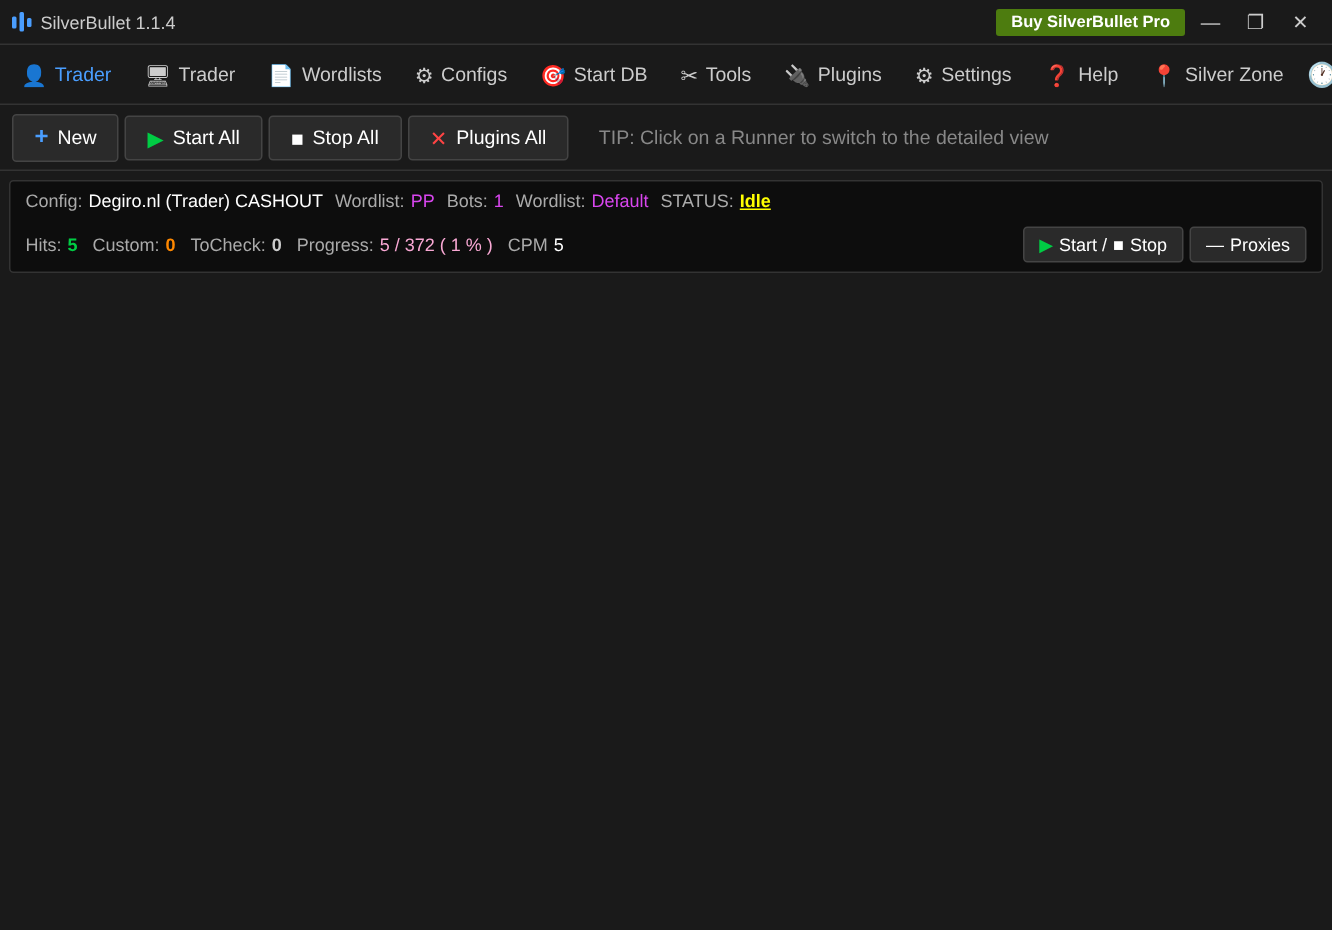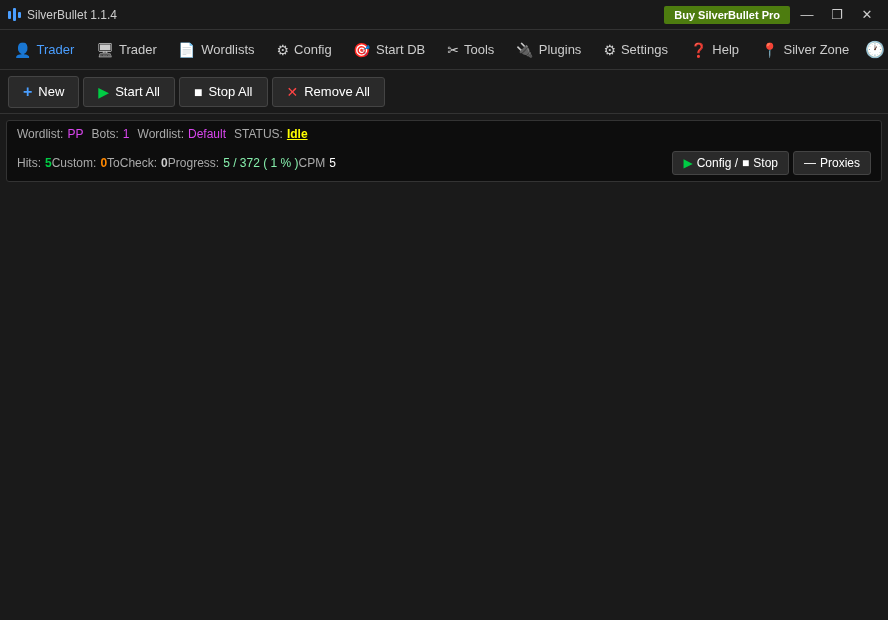--- a/index.html
+++ b/index.html
@@ -180,25 +180,26 @@
     .field-value {
       color: #d946ef;
       font-size: 12px;
     }
     .field-value.config { color: #ffffff; }
     .status-idle { color: #ffff00; font-weight: bold; font-size: 12px; text-decoration: underline; }
     .runner-bottom {
       display: flex;
       align-items: center;
       padding: 4px 10px 6px 10px;
+      gap: 10px;
     }
     .hits-val { color: #00cc44; font-size: 12px; font-weight: bold; }
     .custom-val { color: #ff8800; font-size: 12px; font-weight: bold; }
     .tocheck-val { color: #cccccc; font-size: 12px; font-weight: bold; }
-    .progress-val { color: #86efac; font-size: 12px; }
+    .progress-val { color: #f9a8d4; font-size: 12px; }
     .cpm-val { color: #ffffff; font-size: 12px; }
 
     .runner-actions {
       margin-left: auto;
       display: flex;
       align-items: center;
       gap: 4px;
     }
     .runner-btn {
       display: flex;
@@ -244,21 +245,21 @@
   <div class="nav-item">
     <span class="nav-icon">🖥</span>
     <span>Trader</span>
   </div>
   <div class="nav-item">
     <span class="nav-icon">📄</span>
     <span>Wordlists</span>
   </div>
   <div class="nav-item">
     <span class="nav-icon">⚙</span>
-    <span>Config</span>
+    <span>Configs</span>
   </div>
   <div class="nav-item">
     <span class="nav-icon">🎯</span>
     <span>Start DB</span>
   </div>
   <div class="nav-item">
     <span class="nav-icon">✂</span>
     <span>Tools</span>
   </div>
   <div class="nav-item">
@@ -291,28 +292,33 @@
   <button class="toolbar-btn">
     <span class="btn-icon" style="color:#00cc44;">▶</span>
     <span>Start All</span>
   </button>
   <button class="toolbar-btn">
     <span class="btn-icon" style="color:#ffffff;">■</span>
     <span>Stop All</span>
   </button>
   <button class="toolbar-btn">
     <span class="btn-icon" style="color:#ff4444;">✕</span>
-    <span>Remove All</span>
+    <span>Plugins All</span>
   </button>
+  <span id="tip-text">TIP: Click on a Runner to switch to the detailed view</span>
 </div>
 
 <div id="runner-list">
   <div class="runner-card">
 
     <div class="runner-top">
+      <div class="runner-field">
+        <span class="field-label">Config:</span>
+        <span class="field-value config">Degiro.nl (Trader) CASHOUT</span>
+      </div>
       <div class="runner-field">
         <span class="field-label">Wordlist:</span>
         <span class="field-value">PP</span>
       </div>
       <div class="runner-field">
         <span class="field-label">Bots:</span>
         <span class="field-value">1</span>
       </div>
       <div class="runner-field">
         <span class="field-label">Wordlist:</span>
@@ -342,21 +348,21 @@
         <span class="progress-val">5 / 372 ( 1 % )</span>
       </div>
       <div class="runner-field">
         <span class="field-label">CPM</span>
         <span class="cpm-val">5</span>
       </div>
 
       <div class="runner-actions">
         <button class="runner-btn">
           <span class="play-icon">▶</span>
-          <span>Config /</span>
+          <span>Start /</span>
           <span class="stop-icon">■</span>
           <span>Stop</span>
         </button>
         <button class="runner-btn">
           <span class="remove-icon">—</span>
           <span>Proxies</span>
         </button>
       </div>
     </div>
   </div>

